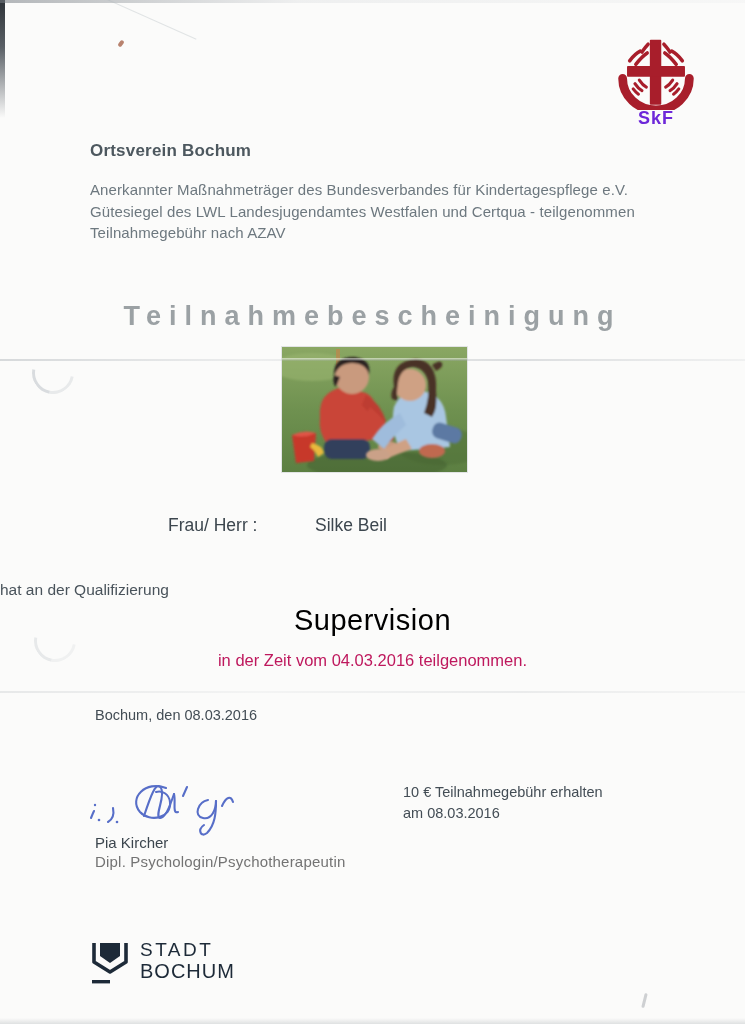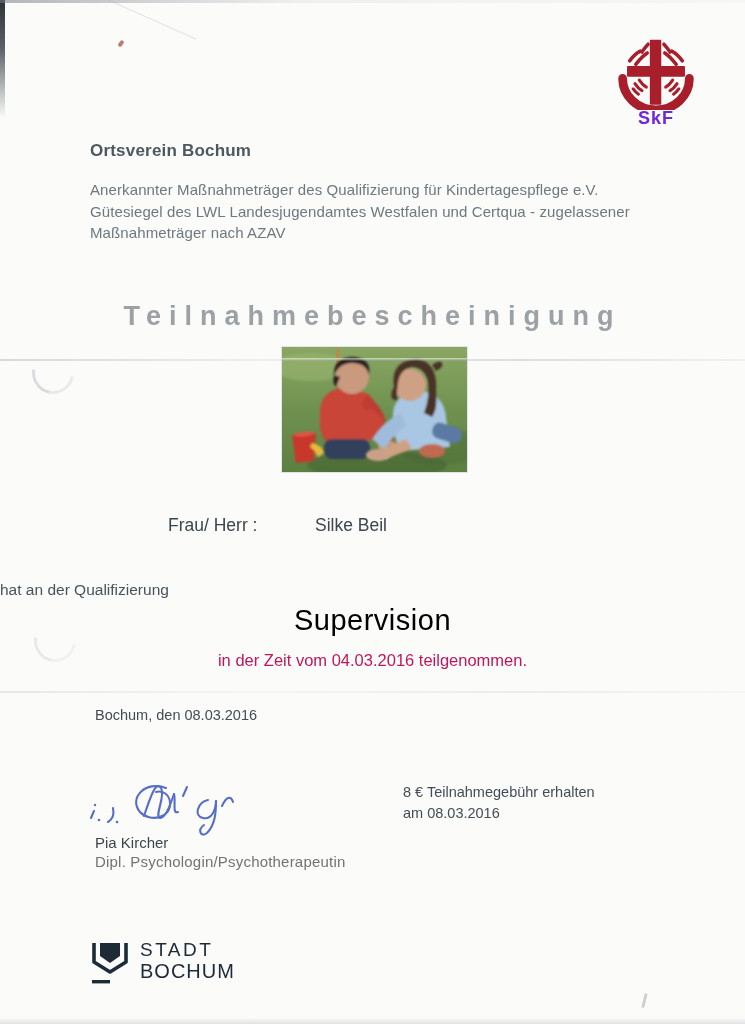--- a/index.html
+++ b/index.html
@@ -122,23 +122,23 @@
         <path d="M69,48 q-4,6 -8,8"></path>
         <path d="M76,58 q-3,4 -6,6"></path>
       </g>
     </g>
   </svg>
   <div class="skf-text">SkF</div>
 </div>
 
 <div class="org">Ortsverein Bochum</div>
 <div class="desc">
-  <div>Anerkannter Maßnahmeträger des Qualifizierung für Kindertagespflege e.V.</div>
-  <div>Gütesiegel des LWL Landesjugendamtes Westfalen und Certqua - zugelassener</div>
-  <div>Maßnahmeträger nach AZAV</div>
+  <div>Anerkannter Maßnahmeträger des Bundesverbandes für Kindertagespflege e.V.</div>
+  <div>Gütesiegel des LWL Landesjugendamtes Westfalen und Certqua - teilgenommen</div>
+  <div>Teilnahmegebühr nach AZAV</div>
 </div>
 
 <div class="title">Teilnahmebescheinigung</div>
 
 <div class="photo">
   <svg width="185" height="125" viewBox="0 0 185 125">
     <defs>
       <linearGradient id="grass" x1="0" y1="0" x2="0" y2="1">
         <stop offset="0" stop-color="#8aa763"></stop>
         <stop offset="0.5" stop-color="#6f9150"></stop>
@@ -216,21 +216,21 @@
 
     <path d="M124,28 c-10,2 -15,16 -5,18 c9,2 13,-9 13,-17"></path>
     <path d="M132,29 c0,12 -1,24 -9,32 c-6,5 -10,-3 -3,-8"></path>
     <path d="M138,34 c4,-9 9,-11 11,-4"></path>
   </g>
 </svg>
 <div class="sig-name">Pia Kircher</div>
 <div class="sig-title">Dipl. Psychologin/Psychotherapeutin</div>
 
 <div class="fee">
-  <div>8 € Teilnahmegebühr erhalten</div>
+  <div>10 € Teilnahmegebühr erhalten</div>
   <div>am 08.03.2016</div>
 </div>
 
 <div class="city">
   <svg width="40" height="50" viewBox="0 0 40 50">
     <g fill="none" stroke="#1d2a38" stroke-width="3.6" stroke-linejoin="round">
       <path d="M4,3 L4,22 L20,32 L36,22 L36,3"></path>
     </g>
     <path d="M10,3 L30,3 L30,16 L20,23 L10,16 Z" fill="#1d2a38"></path>
     <rect x="2" y="40" width="18" height="3.4" fill="#1d2a38"></rect>

